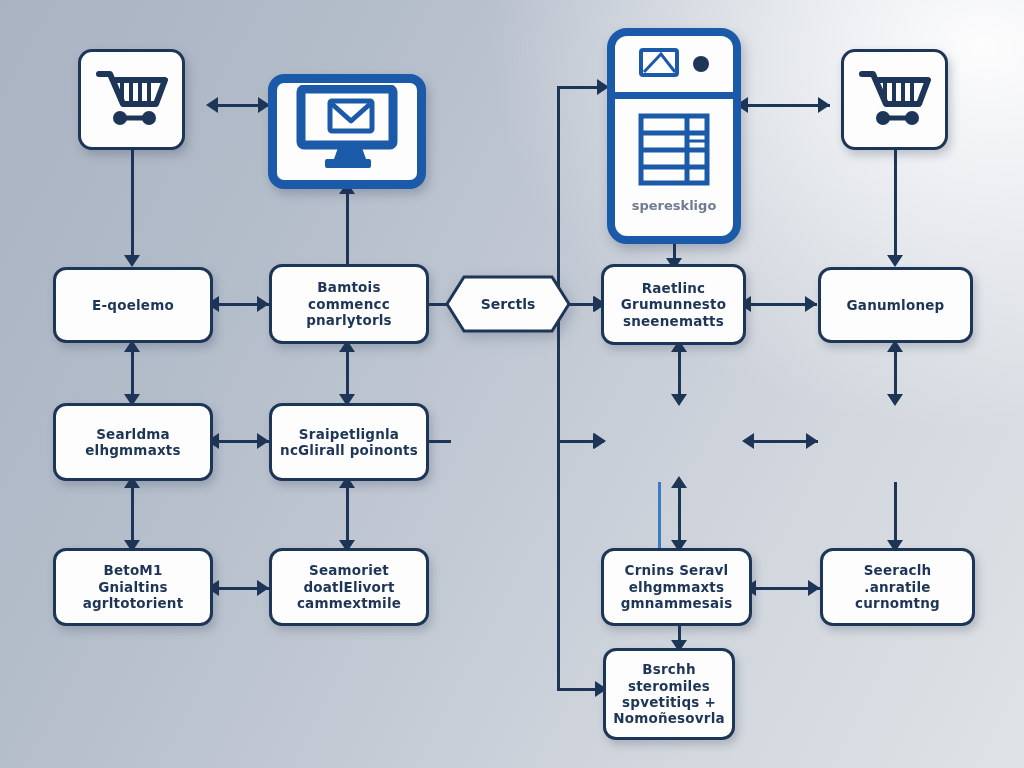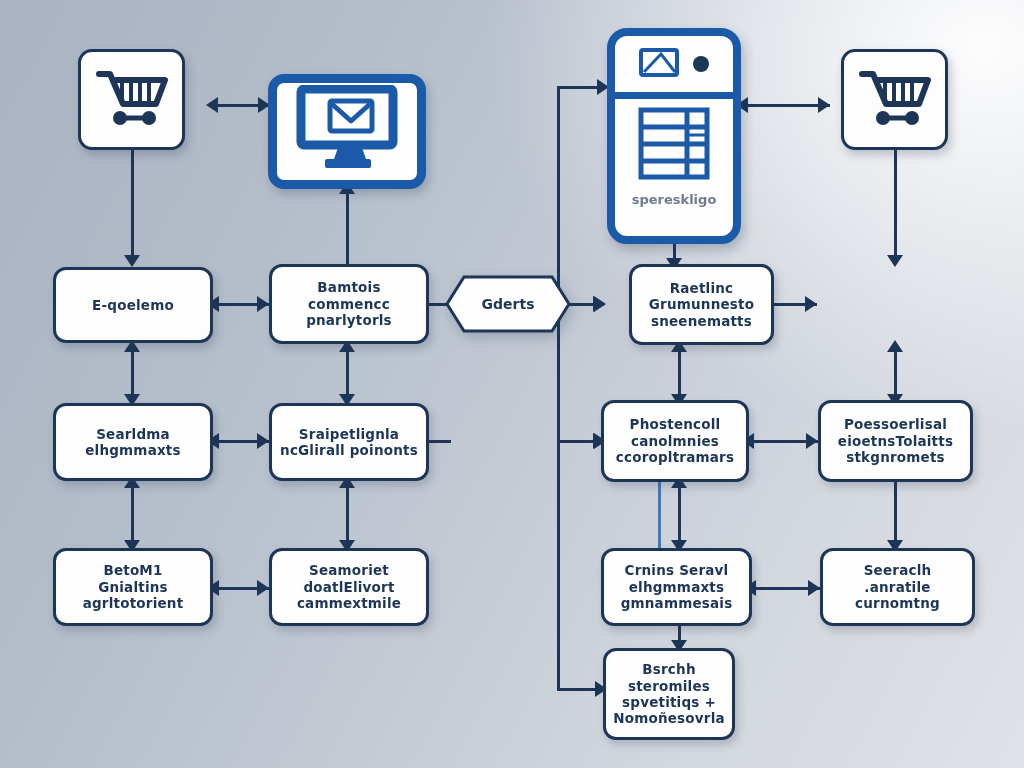--- a/index.html
+++ b/index.html
@@ -130,21 +130,21 @@
     display: flex;
     align-items: center;
     justify-content: center;
     gap: 14px;
   }
   .device .devbody {
     display: flex;
     flex-direction: column;
     align-items: center;
     justify-content: flex-start;
-    padding-top: 8px;
+    padding-top: 14px;
   }
   .device .devcaption {
     margin-top: 8px;
     font-size: 13px;
     color: #6f7c90;
     font-weight: bold;
   }
   .dot {
     width: 16px; height: 16px;
     border-radius: 50%;
@@ -327,52 +327,45 @@
   <div class="node" style="left:269px; top:264px; width:160px; height:80px;">
     <span class="lbl">Bamtois
 commencc
 pnarlytorls</span>
   </div>
 
   <div class="hex" style="left:444px; top:274px; width:128px; height:60px;">
     <svg width="128" height="60" viewBox="0 0 128 60">
       <polygon points="20,3 108,3 125,30 108,57 20,57 3,30" fill="#fdfdfd" stroke="#1d3557" stroke-width="3"></polygon>
     </svg>
-    <span class="hextext">Gderts</span>
-  </div>
-
-  <div class="node" style="left:601px; top:264px; width:145px; height:81px;margin-left:28px;">
+    <span class="hextext">Serctls</span>
+  </div>
+
+  <div class="node" style="left:601px; top:264px; width:145px; height:81px;">
     <span class="lbl">Raetlinc
 Grumunnesto
 sneenematts</span>
   </div>
 
+  <div class="node" style="left:818px; top:267px; width:155px; height:76px;">
+    <span class="lbl">Ganumlonep</span>
+  </div>
 
   <div class="node" style="left:53px; top:403px; width:160px; height:78px;">
     <span class="lbl">Searldma
 elhgmmaxts</span>
   </div>
 
   <div class="node" style="left:269px; top:403px; width:160px; height:78px;">
     <span class="lbl">Sraipetlignla
 ncGlirall poinonts</span>
   </div>
 
 
-  <div class="node" style="left:601px; top:400px; width:148px; height:82px;">
-    <span class="lbl">Phostencoll
-canolmnies
-ccoropltramars</span>
-  </div>
-
-  <div class="node" style="left:818px; top:400px; width:155px; height:82px;">
-    <span class="lbl">Poessoerlisal
-eioetnsTolaitts
-stkgnromets</span>
-  </div>
+
 
   <div class="node" style="left:53px; top:548px; width:160px; height:78px;">
     <span class="lbl">BetoM1
 Gnialtins
 agrltotorient</span>
   </div>
 
   <div class="node" style="left:269px; top:548px; width:160px; height:78px;">
     <span class="lbl">Seamoriet
 doatlElivort

